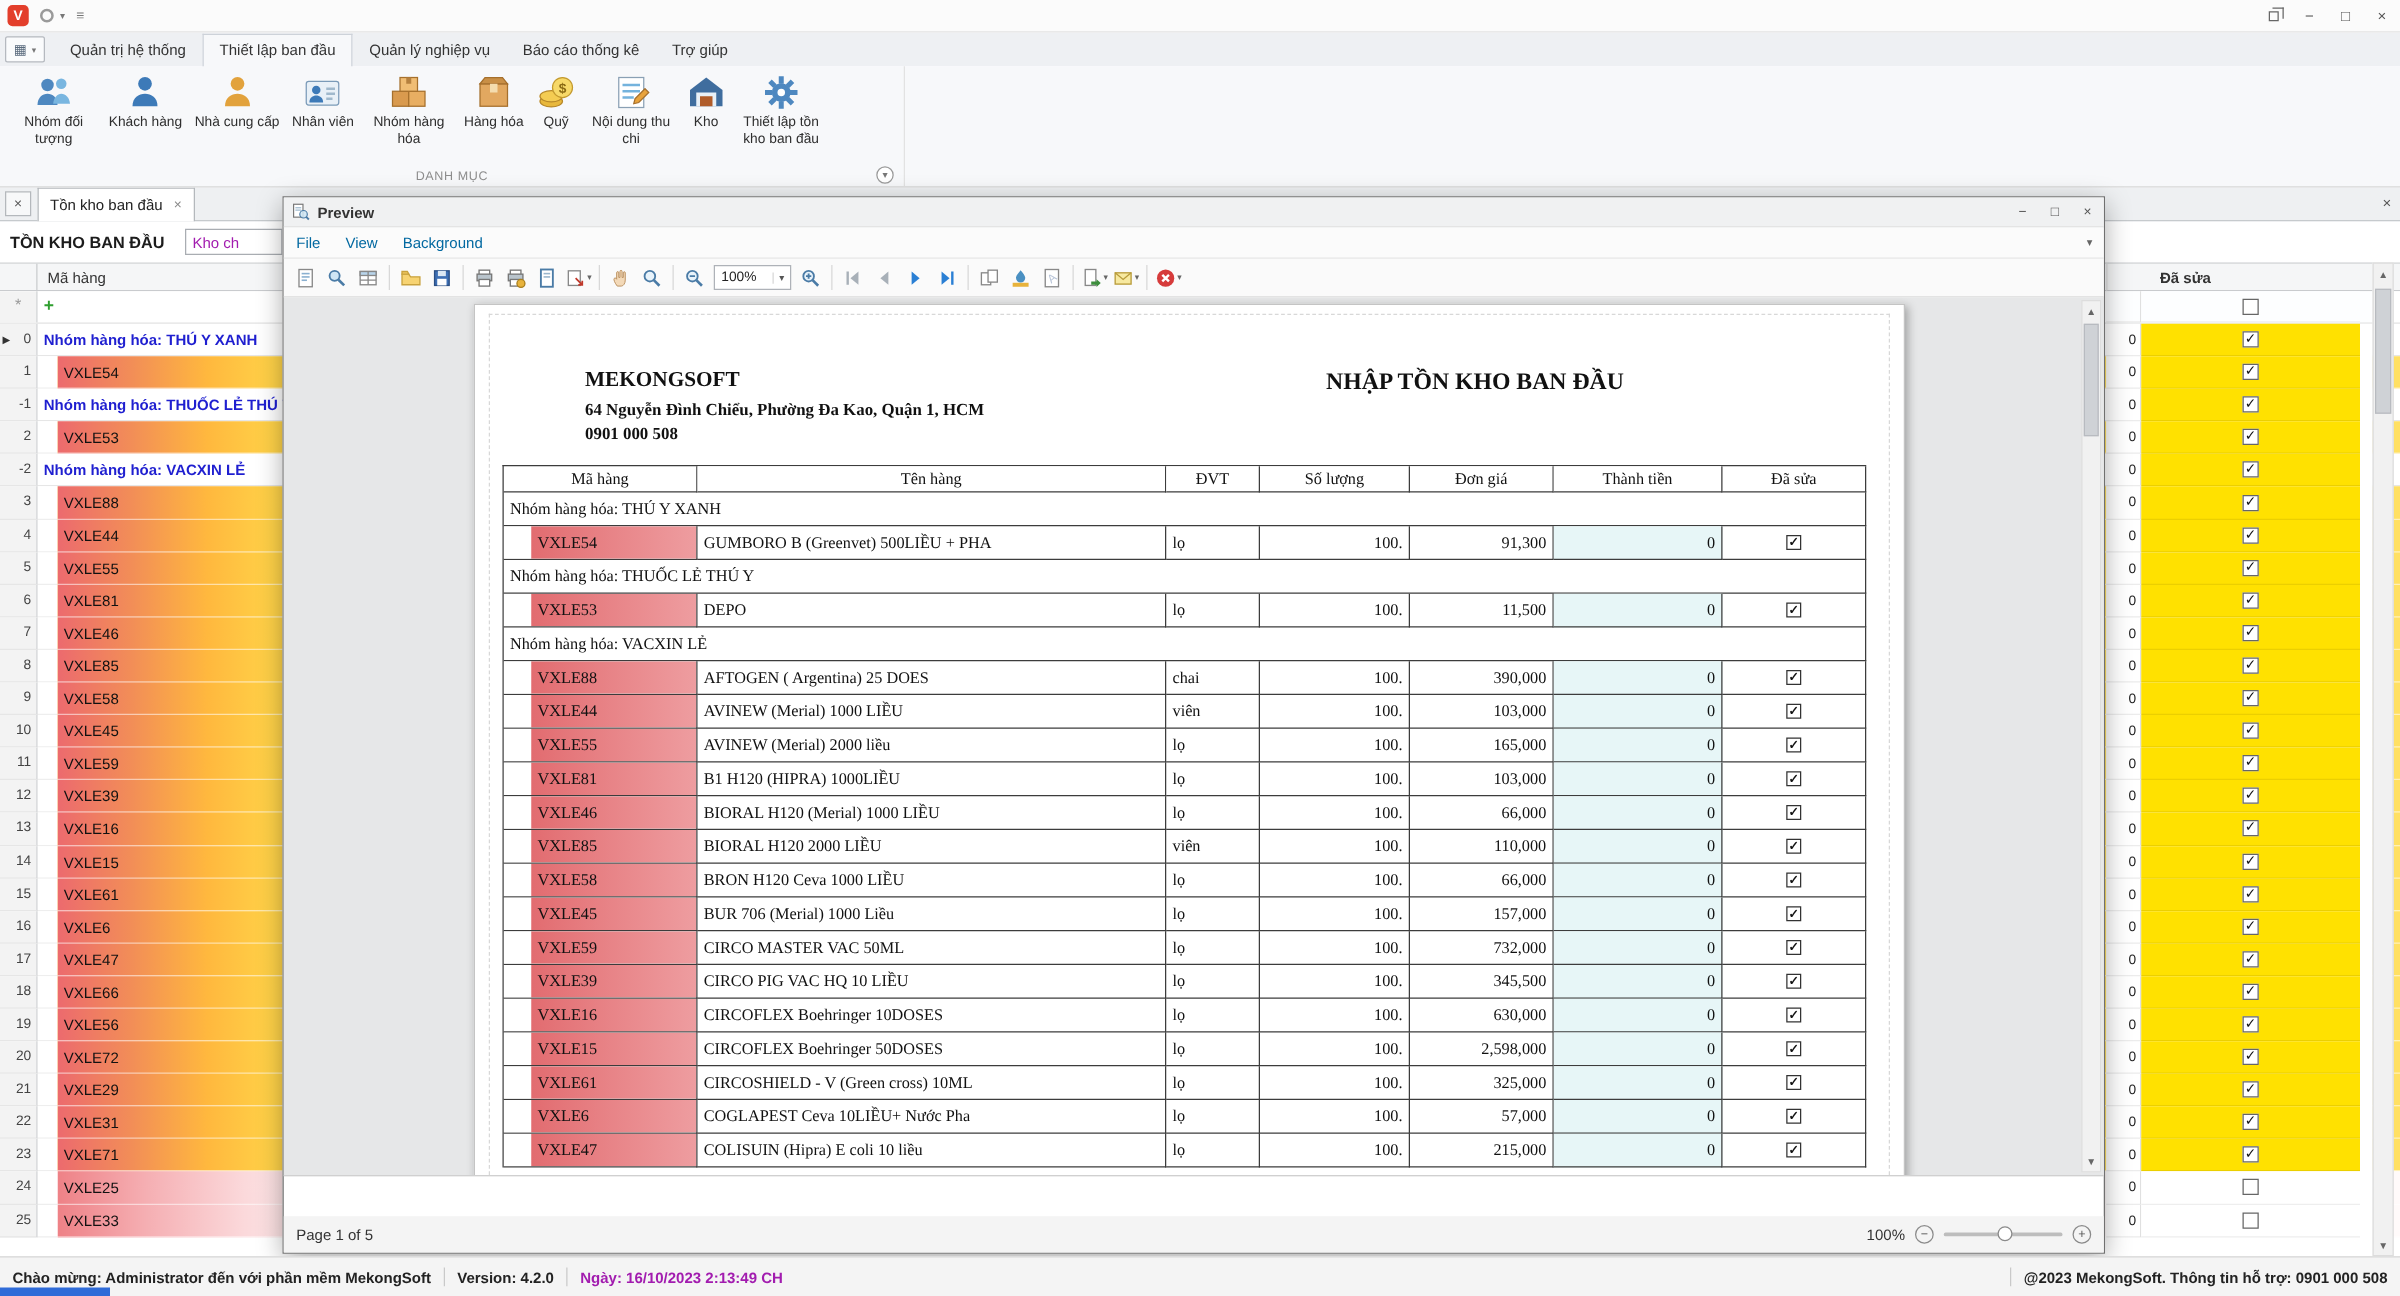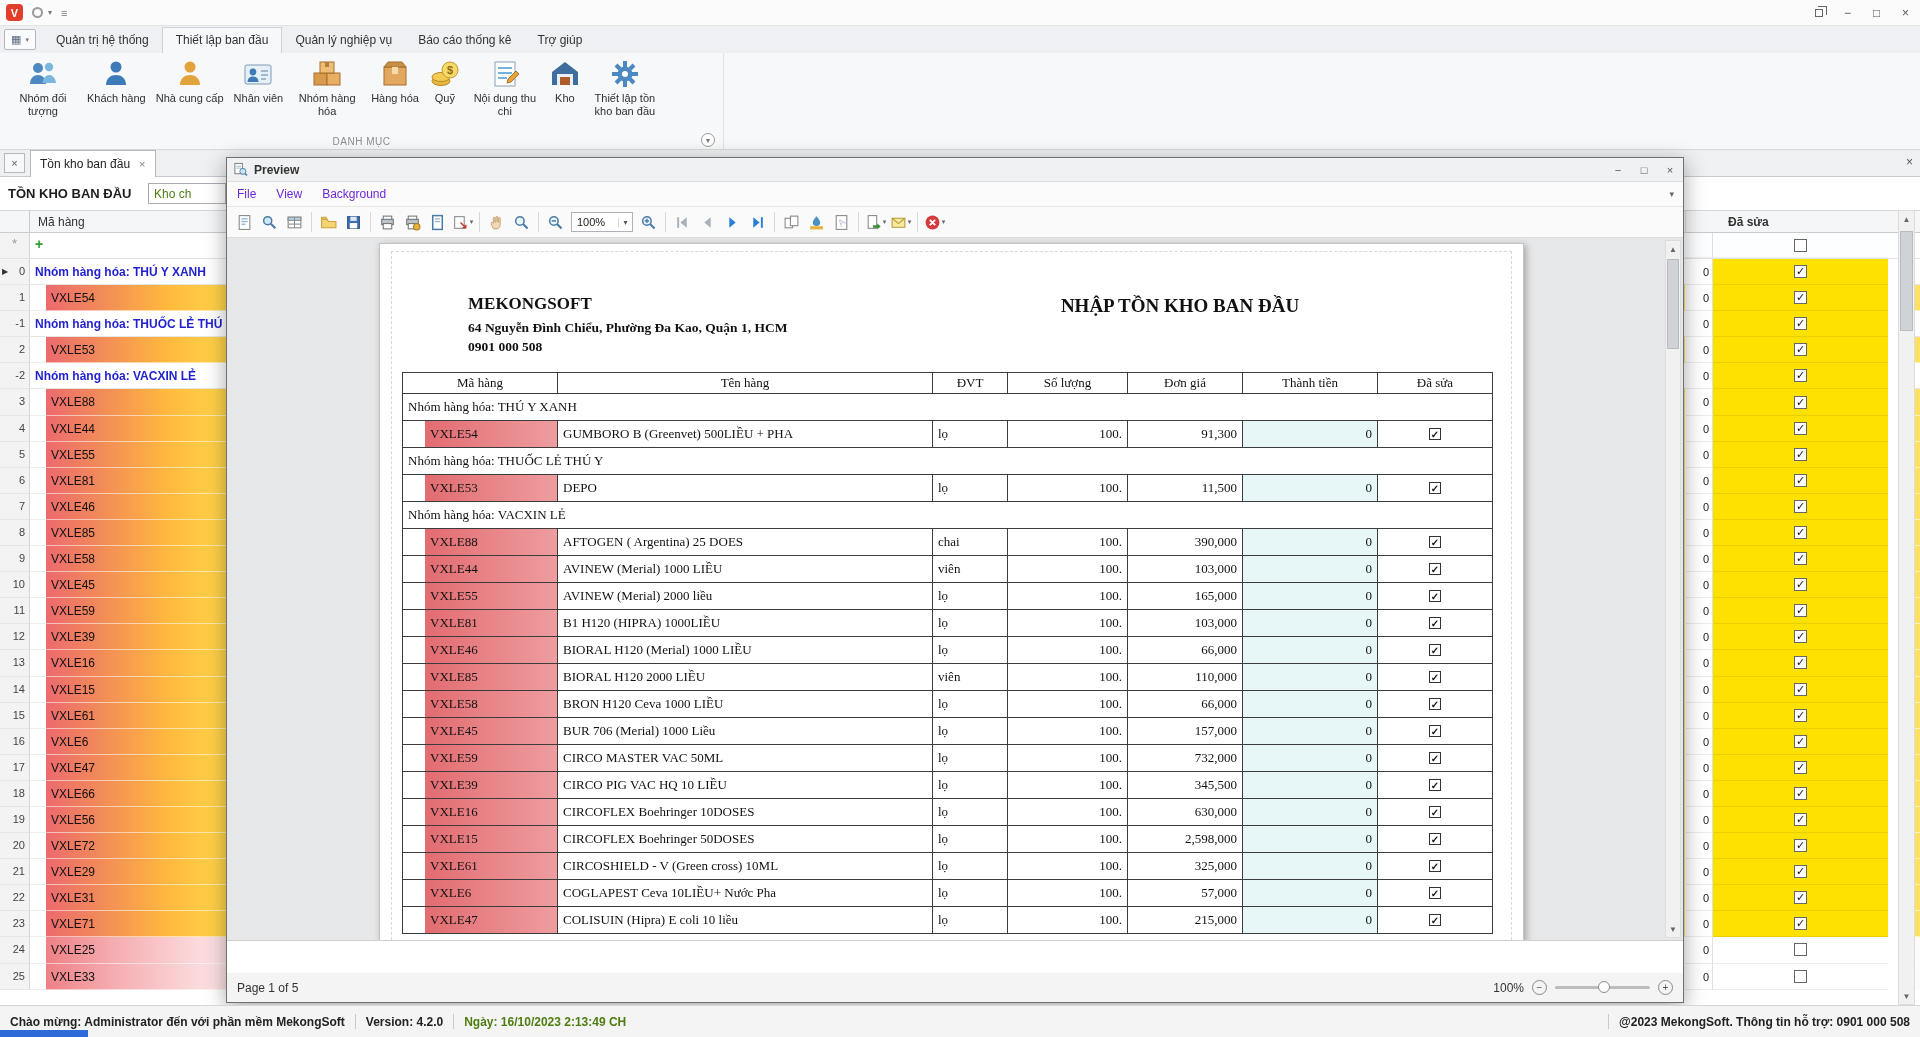--- a/index.html
+++ b/index.html
@@ -40,21 +40,21 @@
 
 .tabstrip{position:absolute;top:150px;left:0;width:100%;height:27px;background:#eef0f2;border-bottom:1px solid #c6cacd;z-index:3;}
 .ts-close-left{position:absolute;left:4px;top:3px;width:21px;height:20px;border:1px solid #b4b8bc;background:#f7f8f9;color:#555;display:flex;align-items:center;justify-content:center;font-size:11px;}
 .doc-tab{position:absolute;left:30px;top:0;height:27px;background:#fff;border:1px solid #b4b8bc;border-bottom:none;display:flex;align-items:center;padding:0 9px;gap:9px;font-size:12px;color:#222;}
 .doc-tab .x{color:#888;font-size:11px;}
 .ts-close-right{position:absolute;right:7px;top:5px;color:#555;font-size:12px;}
 
 
 .workarea{position:absolute;top:177px;left:0;right:0;bottom:32px;background:#fff;}
 .form-title{position:absolute;left:8px;top:9px;font-size:13px;font-weight:bold;color:#1c1c1c;}
-.kho-box{position:absolute;left:148px;top:6px;width:78px;height:21px;border:1px solid #a9adb2;background:#fff;padding:3px 5px;font-size:12px;color:#4d7c0f;overflow:hidden;white-space:nowrap;}
+.kho-box{position:absolute;left:148px;top:6px;width:78px;height:21px;border:1px solid #a9adb2;background:#fff;padding:3px 5px;font-size:12px;color:#a21caf;overflow:hidden;white-space:nowrap;}
 .grid-header{position:absolute;left:0;top:33px;height:23px;right:0;background:#f5f6f7;border-top:1px solid #d4d6d8;border-bottom:1px solid #c9cbce;display:flex;}
 .gh-gutter{width:30px;border-right:1px solid #c9cbce;}
 .gh-cell{flex:1;padding:4px 0 0 8px;font-size:12px;color:#333;}
 .filter-row{position:absolute;left:0;top:56px;height:26px;right:0;border-bottom:1px solid #e2e2e2;display:flex;background:#fff;}
 .fr-gutter{width:30px;background:#f3f3f3;border-right:1px solid #d4d6d8;color:#999;text-align:center;font-size:13px;padding-top:3px;}
 .fr-cell{flex:1;padding:4px 0 0 5px;}
 .fr-plus{color:#2f9e2f;font-weight:bold;font-size:14px;line-height:1;}
 .grid-rows{position:absolute;left:0;top:82px;right:0;bottom:0;overflow:hidden;}
 .lrow{height:26.1px;display:flex;}
 .lgut{width:30px;background:#f3f3f3;border-right:1px solid #d4d6d8;border-bottom:1px solid #e6e6e6;position:relative;font-size:11px;color:#444;flex:none;}
@@ -80,21 +80,21 @@
 .vs-down{position:absolute;bottom:0;height:16px;left:0;right:0;color:#666;font-size:8px;text-align:center;padding-top:4px;}
 
 
 .preview{position:absolute;left:226px;top:157px;width:1458px;height:846px;background:#fff;border:1px solid #707070;box-shadow:0 5px 20px rgba(0,0,0,.35);z-index:50;display:flex;flex-direction:column;}
 .pv-title{height:24px;background:#f0f1f2;border-bottom:1px solid #e0e0e0;display:flex;align-items:center;padding-left:6px;gap:6px;flex:none;}
 .pv-title svg{width:15px;height:15px;}
 .pv-title .t{font-size:12px;font-weight:bold;color:#333;text-align:center;}
 .pv-btns{margin-left:auto;display:flex;height:100%;}
 .pv-wbtn{width:26px;display:flex;align-items:center;justify-content:center;color:#555;font-size:11px;}
 .pv-menu{height:25px;background:#fbfbfb;border-bottom:1px solid #e6e6e6;display:flex;align-items:center;position:relative;flex:none;}
-.pmenu{padding:4px 10px;font-size:12px;color:#6d28d9;}
+.pmenu{padding:4px 10px;font-size:12px;color:#0369a1;}
 .pv-menu-caret{position:absolute;right:9px;color:#666;font-size:9px;}
 .pv-toolbar{height:31px;background:#fafafa;border-bottom:1px solid #dcdcdc;display:flex;align-items:center;padding-left:5px;flex:none;}
 .tbtn{min-width:23px;height:23px;display:flex;align-items:center;justify-content:center;margin:0 1px;}
 .tbtn svg{width:17px;height:17px;}
 .tcaret{font-size:7px;color:#666;margin-left:1px;}
 .tsep{width:1px;height:20px;background:#d8d8d8;margin:0 4px;flex:none;}
 .tzoom{width:62px;height:20px;border:1px solid #aeb2b8;background:#fff;display:flex;align-items:center;margin:0 3px;font-size:11px;}
 .tzoom .zv{flex:1;padding-left:5px;}
 .tz-caret{width:14px;text-align:center;color:#555;font-size:8px;border-left:1px solid #d8d8d8;}
 .pv-content{flex:1;background:#e6e7e8;position:relative;overflow:hidden;border-bottom:1px solid #d0d0d0;}
@@ -129,21 +129,21 @@
 .rpt-head .rc1,.rpt-head .rc2,.rpt-head .rc3,.rpt-head .rc4,.rpt-head .rc5{padding:0;background:#fff;justify-content:center;}
 .rc-full{width:1090px;border-right:1px solid #3c3c3c;border-bottom:1px solid #3c3c3c;display:flex;align-items:center;padding-left:5px;flex:none;}
 .rind{width:22px;height:100%;background:#fff;flex:none;}
 .rcode{flex:1;height:100%;display:flex;align-items:center;padding-left:5px;background:linear-gradient(90deg,#e26c70,#ee9d a0 130px);background:linear-gradient(90deg,#e26c70,#ee9da0);}
 .rpt-cbx{width:12px;height:12px;border:1px solid #333;display:inline-flex;align-items:center;justify-content:center;font-size:10px;font-weight:bold;background:#fff;color:#111;}
 
 
 .statusbar{position:absolute;left:0;bottom:0;width:100%;height:32px;background:#f4f4f4;border-top:1px solid #d6d6d6;display:flex;align-items:center;font-size:12px;z-index:55;}
 .sb-item{font-weight:bold;color:#222;padding:0 10px;white-space:nowrap;}
 .sb-sep{width:1px;height:15px;background:#c9c9c9;flex:none;}
-.sb-date{color:#4d7c0f;}
+.sb-date{color:#a21caf;}
 .sb-right{margin-left:auto;display:flex;align-items:center;}
 .taskbar-chip{position:absolute;left:0;bottom:0;width:88px;height:7px;background:#2f6bd8;z-index:60;}
 </style>
 </head>
 <body>
 
 <div class="app">
 
   <div class="titlebar">
     <div class="logo">V</div>

